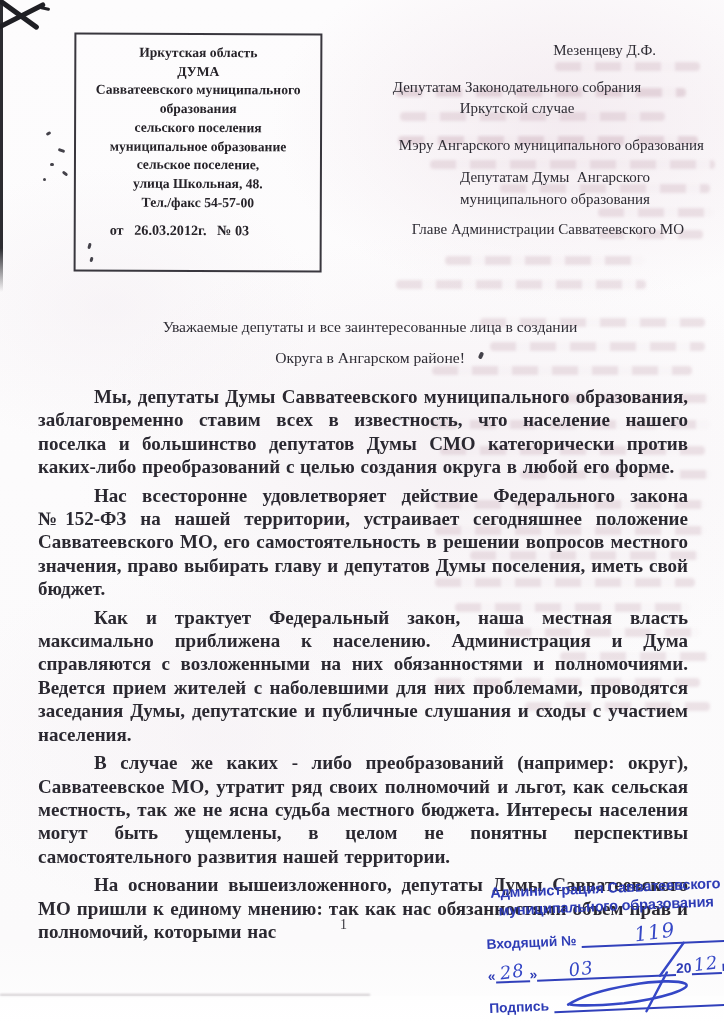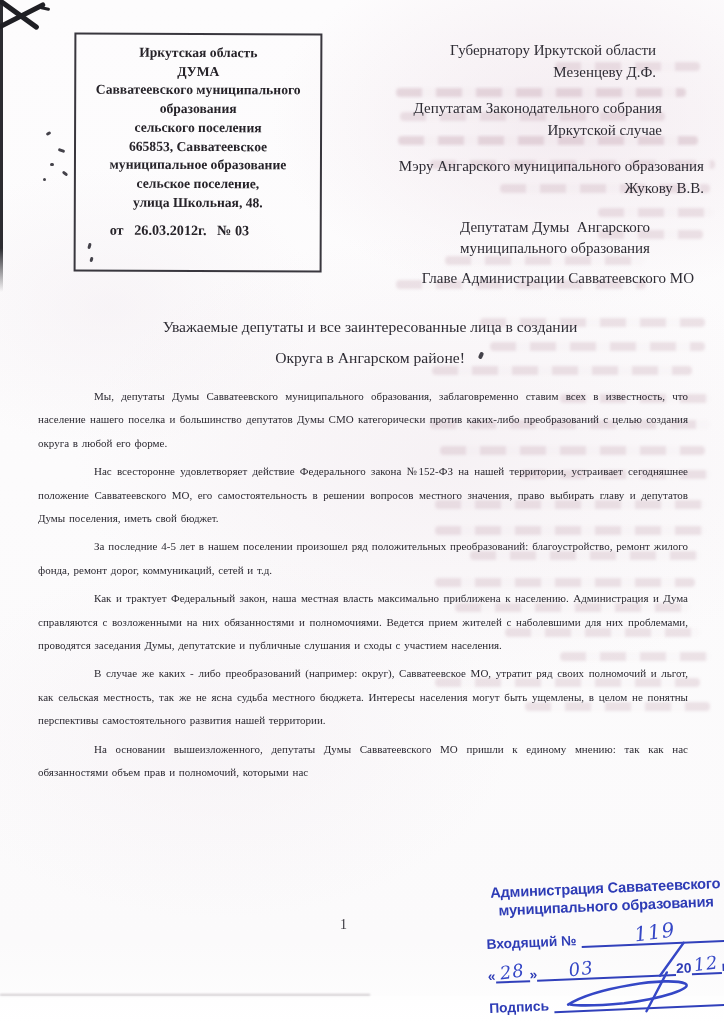--- a/index.html
+++ b/index.html
@@ -25,35 +25,35 @@
   .letterhead .lh-line { display:block; }
   .letterhead .lh-date { display:block; text-align:left; padding-left:34px; margin-top:9px; font-size:14.2px; }
 
   
   .addressees {
     position:absolute; right:16px; top:40px; width:336px;
     text-align:right; font-size:15px; line-height:21.6px; color:#2e2c34;
   }
   .addr-block { margin-bottom:13px; }
   .addr-b1 { margin-right:52px; margin-bottom:15px; }
-  .addr-b2 { margin-right:46px; margin-bottom:15px; }
-  .addr-b3 { margin-right:4px;  margin-bottom:17px; }
+  .addr-b2 { margin-right:46px; margin-bottom:15px;text-align:center; }
+  .addr-b3 { margin-right:4px;  margin-bottom:11px; }
   .addr-b4 { margin-right:58px; margin-bottom:8px; }
-  .addr-b5 { margin-right:14px; margin-bottom:0; }
+  .addr-b5 { margin-right:24px; margin-bottom:0; }
 
   
   .salutation {
     position:absolute; left:60px; right:44px; top:311px;
     text-align:center; font-size:15.6px; line-height:31px; color:#2e2c34;
   }
 
   
   .body-text {
     position:absolute; left:38px; top:385px; width:650px;
-    font-size:11px; line-height:23.4px; text-align:justify; word-spacing:1px;
+    font-size:19px; line-height:23.4px; text-align:justify; word-spacing:1px;font-weight:bold;
   }
   .body-text p { margin:0 0 5px 0; text-indent:56px; }
 
   .page-number { position:absolute; left:340px; top:917px; font-size:14px; color:#3a3840; }
 
   
   .stamp {
     position:absolute; left:484px; top:884px; width:242px;
     transform:rotate(-2.4deg); transform-origin:left top;
     font-family:"Liberation Sans", sans-serif; color:#2e3cb6; z-index:6;
@@ -141,58 +141,55 @@
   </div>
 
   <div class="content">
 
     <div class="letterhead">
       <span class="lh-line">Иркутская область</span>
       <span class="lh-line">ДУМА</span>
       <span class="lh-line">Савватеевского муниципального</span>
       <span class="lh-line">образования</span>
       <span class="lh-line">сельского поселения</span>
-      <span class="lh-line">665853, Савватеевское</span>
       <span class="lh-line">муниципальное образование</span>
       <span class="lh-line">сельское поселение,</span>
       <span class="lh-line">улица Школьная, 48.</span>
+      <span class="lh-line">Тел./факс 54-57-00</span>
       <span class="lh-date">от&nbsp;&nbsp;&nbsp;26.03.2012г.&nbsp;&nbsp;&nbsp;№ 03</span>
     </div>
 
     <div class="addressees">
       <div class="addr-block addr-b1">
-        <div>Губернатору Иркутской области</div>
         <div>Мезенцеву Д.Ф.</div>
       </div>
       <div class="addr-block addr-b2">
         <div>Депутатам Законодательного собрания</div>
         <div>Иркутской случае</div>
       </div>
       <div class="addr-block addr-b3">
         <div>Мэру Ангарского муниципального образования</div>
-        <div>Жукову В.В.</div>
       </div>
       <div class="addr-block addr-b4">
         <div>Депутатам Думы&nbsp; Ангарского</div>
         <div>муниципального образования</div>
       </div>
       <div class="addr-block addr-b5">
         <div>Главе Администрации Савватеевского МО</div>
       </div>
     </div>
 
     <div class="salutation">
       <div>Уважаемые депутаты и все заинтересованные лица в создании</div>
       <div>Округа в Ангарском районе!</div>
     </div>
 
     <div class="body-text">
       <p>Мы, депутаты Думы Савватеевского муниципального образования, заблаговременно ставим всех в известность, что население нашего поселка и большинство депутатов Думы СМО категорически против каких-либо преобразований с целью создания округа в любой его форме.</p>
       <p>Нас всесторонне удовлетворяет действие Федерального закона №152-ФЗ на нашей территории, устраивает сегодняшнее положение Савватеевского МО, его самостоятельность в решении вопросов местного значения, право выбирать главу и депутатов Думы поселения, иметь свой бюджет.</p>
-      <p>За последние 4-5 лет в нашем поселении произошел ряд положительных преобразований: благоустройство, ремонт жилого фонда, ремонт дорог, коммуникаций, сетей и т.д.</p>
       <p>Как и трактует Федеральный закон, наша местная власть максимально приближена к населению. Администрация и Дума справляются с возложенными на них обязанностями и полномочиями. Ведется прием жителей с наболевшими для них проблемами, проводятся заседания Думы, депутатские и публичные слушания  и сходы с участием населения.</p>
       <p>В случае же каких - либо преобразований (например: округ), Савватеевское МО, утратит ряд своих полномочий и льгот, как сельская местность, так же не ясна судьба местного бюджета. Интересы населения могут быть ущемлены, в целом не понятны перспективы самостоятельного развития нашей территории.</p>
       <p>На основании вышеизложенного, депутаты Думы Савватеевского МО пришли к единому мнению: так как нас обязанностями объем прав и полномочий, которыми нас</p>
     </div>
 
     <div class="page-number">1</div>
 
     <div class="stamp">
       <div class="stamp-org">
         <div>Администрация Савватеевского</div>

